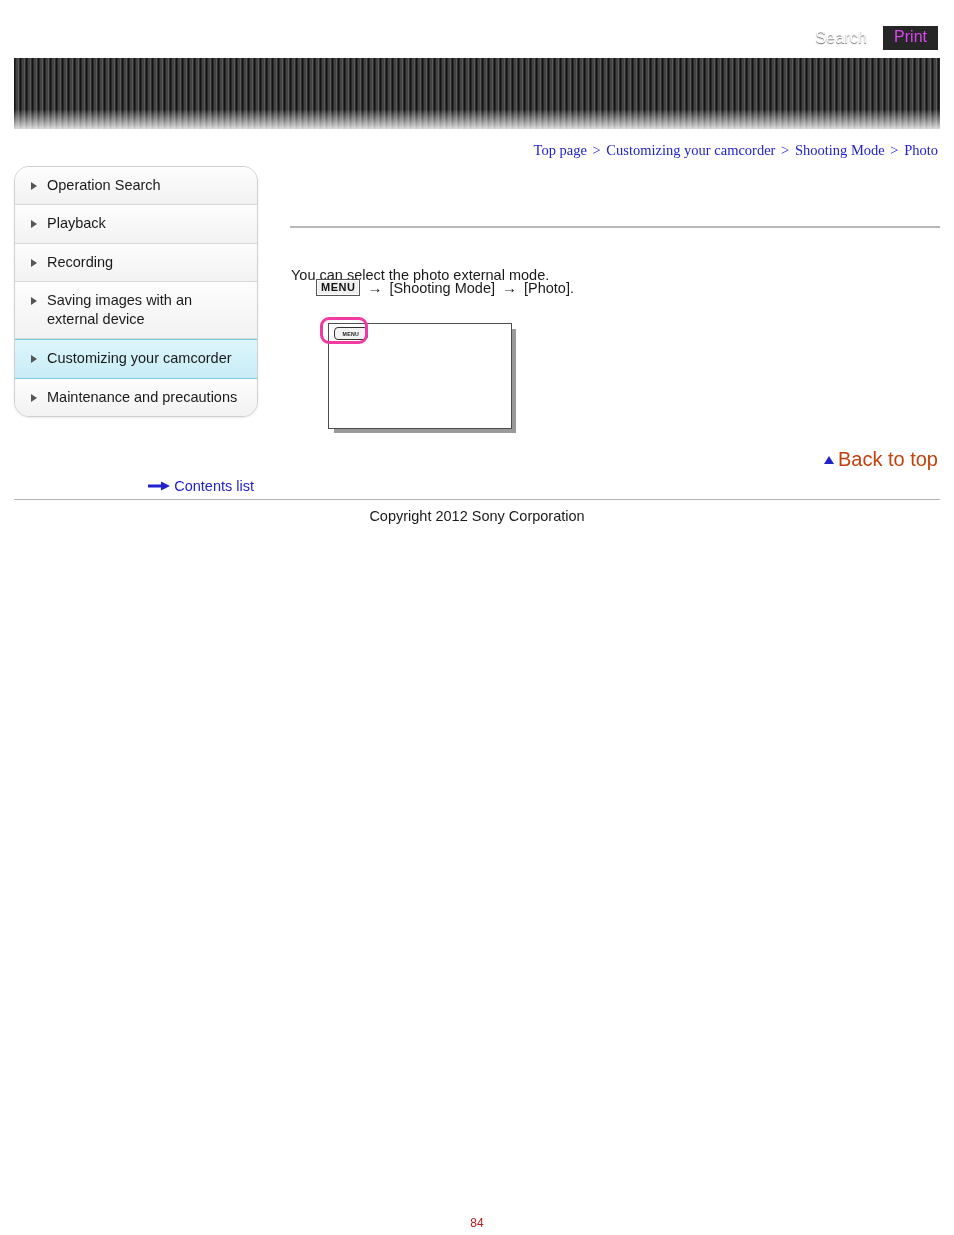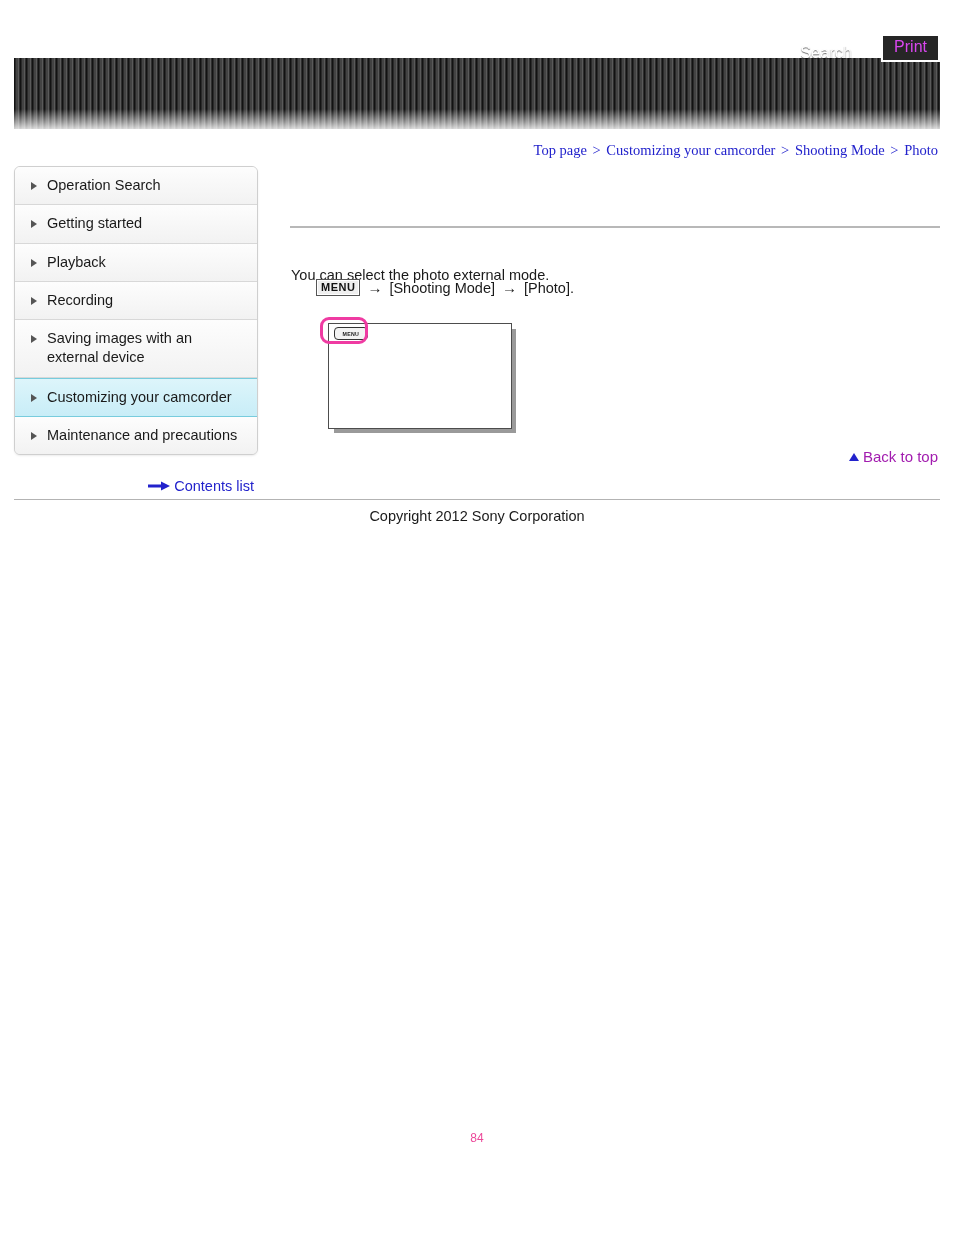--- a/index.html
+++ b/index.html
@@ -33,23 +33,22 @@
         #2a2a2a 1px, #2a2a2a 2px,
         #434343 2px, #434343 4px,
         #5a5a5a 4px, #5a5a5a 5px,
         #2e2e2e 5px, #2e2e2e 6px);
   }
   #header-actions {
     position: absolute;
     right: 14px;
     top: 24px;
     display: flex;
-    align-items: flex-end;
-    gap: 29px;
-    margin-top: 10px;
+    align-items: center;
+    gap: 14px;
   }
   #search-label {
     color: #ffffff;
     font-size: 16px;
     letter-spacing: 0.2px;
     text-shadow: 0 1px 1px rgba(0,0,0,.6);
   }
   #print-button {
     color: #d946ef;
     font-size: 16px;
@@ -72,21 +71,21 @@
   #breadcrumb .crumb { color: #2222cc; }
   #breadcrumb .sep { color: #2222cc; padding: 0 2px; }
 
   
   #sidebar {
     position: absolute;
     left: 14px;
     top: 166px;
     width: 244px;
     border: 1px solid #cfcfcf;
-    border-radius: 6px;
+    border-radius: 15px;
     background: #f7f7f7;
     box-sizing: border-box;
     overflow: hidden;
     box-shadow: 0 1px 2px rgba(0,0,0,.08);
   }
   .nav-item {
     position: relative;
     display: flex;
     align-items: flex-start;
     padding: 9px 10px 9px 16px;
@@ -229,22 +228,22 @@
   }
 
   
   #back-to-top {
     position: absolute;
     right: 16px;
     top: 448px;
     display: flex;
     align-items: center;
     gap: 4px;
-    font-size: 15px;
-    color: #a21caf;
+    font-size: 20px;
+    color: #c2410c;
   }
   .triangle-up {
     width: 0; height: 0;
     border-left: 5px solid transparent;
     border-right: 5px solid transparent;
     border-bottom: 8px solid #2222cc;
   }
 
   
   #copyright {
@@ -253,25 +252,25 @@
     top: 500px;
     width: 954px;
     text-align: center;
     font-size: 14.5px;
     color: #1a1a1a;
     padding-top: 8px;
   }
   #page-number {
     position: absolute;
     left: 0;
-    top: 1131px;
+    top: 1216px;
     width: 954px;
     text-align: center;
     font-size: 12px;
-    color: #ec4899;
+    color: #b91c1c;
   }
 </style>
 </head>
 <body>
 
 <div id="header-banner"></div>
 
 <div id="header-actions">
   <span id="search-label">Search</span>
   <span id="print-button">Print</span>
@@ -292,28 +291,20 @@
   <div class="nav-item">
     <span class="nav-bullet">
       <svg width="6" height="8" viewBox="0 0 6 8">
           <polygon points="0,0 6,4 0,8" fill="#555"></polygon>
         </svg>
     </span>
     <span class="nav-label">Operation Search</span>
   </div>
 
 
-  <div class="nav-item">
-    <span class="nav-bullet">
-      <svg width="6" height="8" viewBox="0 0 6 8">
-          <polygon points="0,0 6,4 0,8" fill="#555"></polygon>
-        </svg>
-    </span>
-    <span class="nav-label">Getting started</span>
-  </div>
 
   <div class="nav-item">
     <span class="nav-bullet">
       <svg width="6" height="8" viewBox="0 0 6 8">
           <polygon points="0,0 6,4 0,8" fill="#555"></polygon>
         </svg>
     </span>
     <span class="nav-label">Playback</span>
   </div>
 

